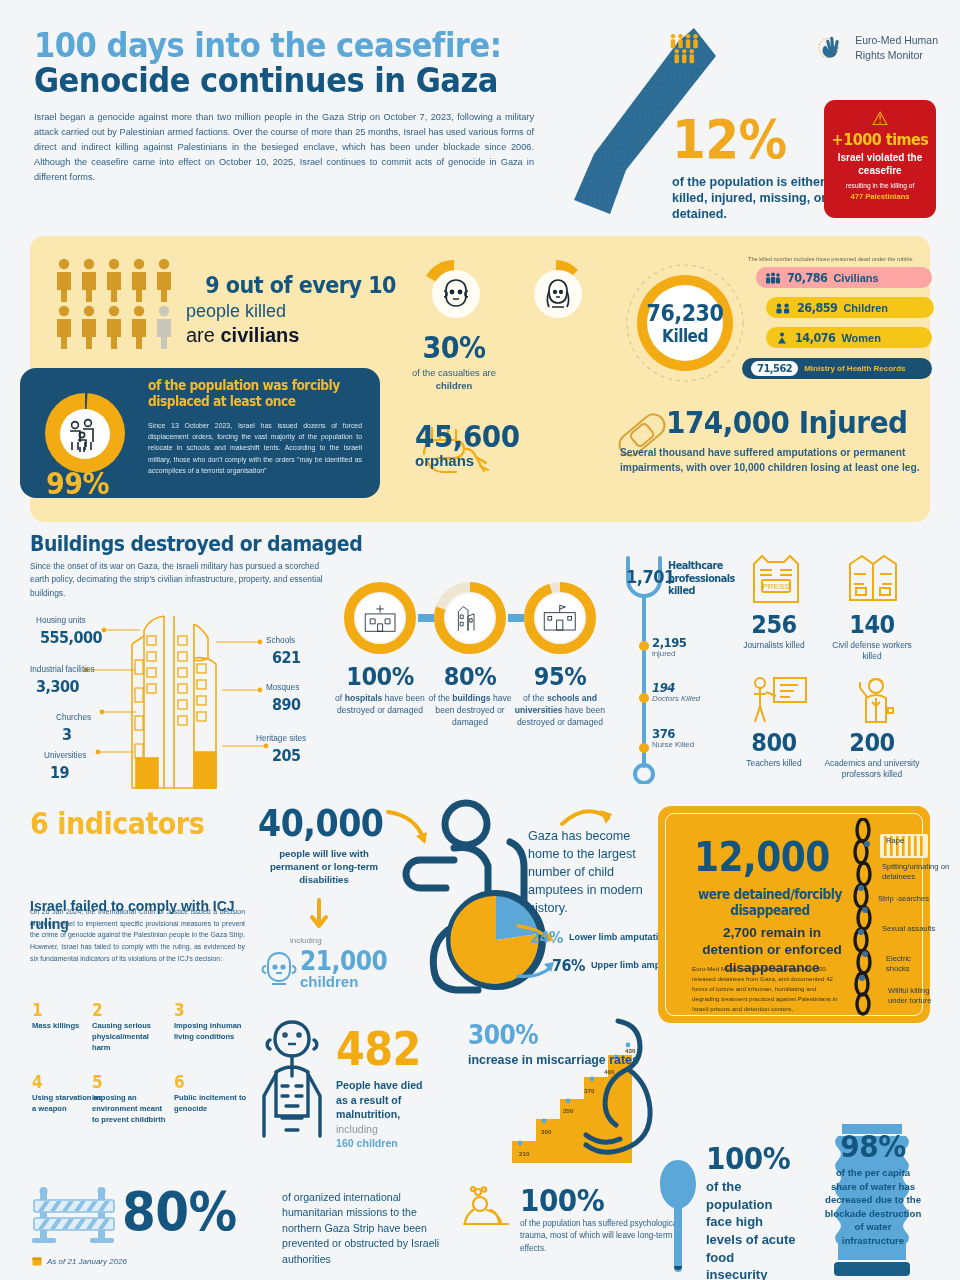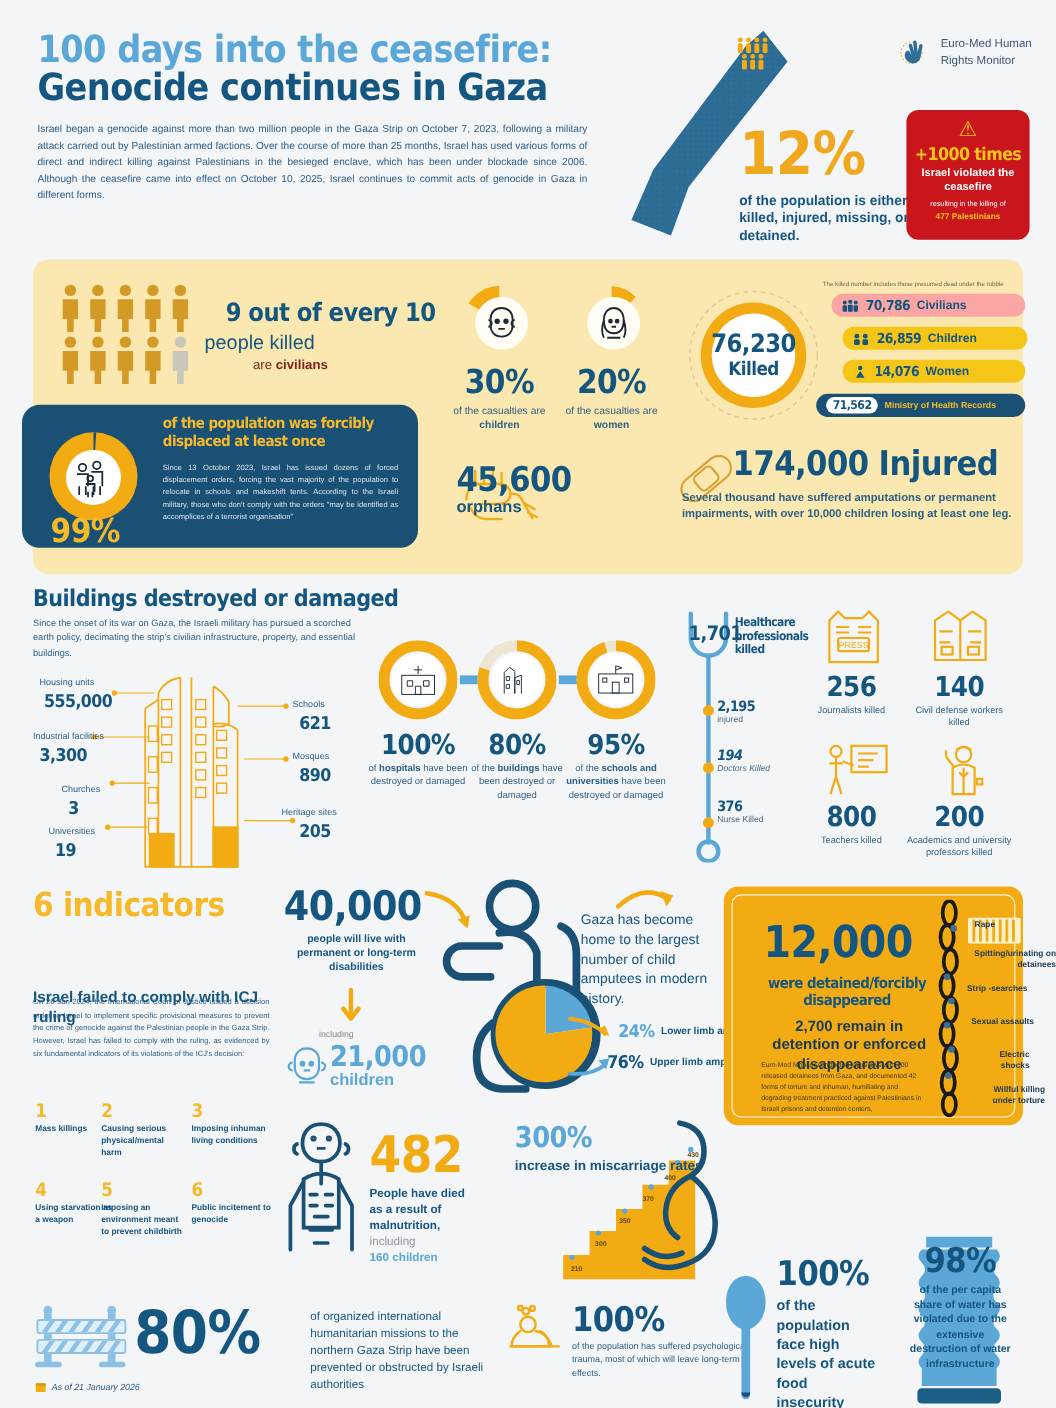--- a/index.html
+++ b/index.html
@@ -52,21 +52,21 @@
   .band1 {
     position: absolute; left: 30px; top: 236px; width: 900px; height: 286px;
     background: #fbe8b0; border-radius: 14px;
   }
   .people-grid { position: absolute; left: 54px; top: 258px; width: 125px; }
   .people-row { display: flex; gap: 5px; margin-bottom: 3px; }
   .p-ico { width: 20px; height: 44px; }
   .nine-txt { position: absolute; left: 186px; top: 272px; width: 210px; }
   .nine-txt .l1 { font-size: 23px; color: #14567f; text-align: right; }
   .nine-txt .l2 { font-size: 18px; color: #14567f; font-weight: 400; margin-top: 3px; }
-  .nine-txt .l3 { font-size: 12px; color: #7f1d1d; font-weight: 400; margin-top: 2px; margin-left: 44px; }
+  .nine-txt .l3 { font-size: 20px; color: #0f172a; font-weight: 400; margin-top: 2px; }
   .nine-txt .l3 b { font-weight: 700; }
 
   .displaced {
     position: absolute; left: 20px; top: 368px; width: 360px; height: 130px;
     background: #1b5075; border-radius: 16px;
   }
   .disp-ring { position: absolute; left: 22px; top: 22px; width: 86px; height: 86px; }
   .disp-99 { position: absolute; left: 26px; top: 98px; font-size: 30px; color: #f5b92a; }
   .disp-head { position: absolute; left: 128px; top: 10px; width: 218px; font-size: 13.6px; color: #f5b92a; line-height: 1.15; }
   .disp-body { position: absolute; left: 128px; top: 52px; width: 214px; font-size: 6.9px; color: #d8e5ee; line-height: 1.62; text-align: justify; }
@@ -147,21 +147,21 @@
     position: absolute; left: 658px; top: 806px; width: 272px; height: 217px;
     background: #f3ab14; border-radius: 13px;
   }
   .detbox .inner { position: absolute; inset: 7px; border: 1.6px solid #fff8e6; border-radius: 9px; }
   .det-12 { position: absolute; left: 36px; top: 28px; font-size: 40px; color: #14567f; }
   .det-sub { position: absolute; left: 34px; top: 80px; width: 156px; font-size: 13.5px; color: #14567f; line-height: 1.2; text-align: center; }
   .det-2700 { position: absolute; left: 34px; top: 118px; width: 160px; font-size: 13.6px; color: #1b3a52; font-weight: 700; line-height: 1.28; text-align: center; }
   .det-body { position: absolute; left: 34px; top: 158px; width: 150px; font-size: 6.2px; color: #3c3522; line-height: 1.62; }
   .chain { position: absolute; left: 192px; top: 12px; width: 26px; height: 198px; }
   .bars { position: absolute; left: 222px; top: 28px; width: 48px; height: 24px; }
-  .det-item { position: absolute; font-size: 7.6px; color: #1b3a52; font-weight: 700; line-height: 1.28; text-align: right; }
+  .det-item { position: absolute; font-size: 7.6px; color: #1b3a52; font-weight: 400; line-height: 1.28; }
 
   
   .body-ico { position: absolute; left: 256px; top: 1018px; width: 72px; height: 134px; }
   .m482 { position: absolute; left: 336px; top: 1022px; }
   .m482 .n { font-size: 46px; color: #f3ab14; }
   .m482 .c { font-size: 10.6px; color: #14567f; font-weight: 700; line-height: 1.38; margin-top: 2px; }
   .m482 .c .grey { color: #8b96a1; font-weight: 400; }
   .m482 .c .blue { color: #5aa7d8; }
   .m300 { position: absolute; left: 468px; top: 1020px; }
   .m300 .n { font-size: 26px; color: #5aa7d8; }
@@ -341,24 +341,20 @@
     <path d="M34 34 L34 2 A32 32 0 0 0 6 18 Z" fill="#f3ab14"></path>
     <circle cx="36" cy="36" r="24" fill="#fffdf4"></circle>
     <g stroke="#1b2a36" stroke-width="1.7" fill="none">
       <path d="M26 32c0-6 4-10 10-10s10 4 10 10v6c0 6-4 10-10 10s-10-4-10-10z"></path>
       <circle cx="32" cy="34" r="1.6" fill="#1b2a36"></circle>
         <circle cx="40" cy="34" r="1.6" fill="#1b2a36"></circle>
       <path d="M33 41h6M24 33a3 3 0 0 1 0 6M48 33a3 3 0 0 0 0 6"></path>
     </g>
   </svg>
 
-  <div class="donut-col" style="left:508px; top:330px; width:96px;">
-    <div class="num cond">20%</div>
-    <div class="cap"><span>of the casualties are </span><b>women</b></div>
-  </div>
   <svg style="position:absolute; left:522px; top:258px;" width="68" height="68" viewBox="0 0 68 68">
     <path d="M34 34 L34 2 A32 32 0 0 1 56 12 Z" fill="#f3ab14"></path>
     <circle cx="36" cy="36" r="24" fill="#fffdf4"></circle>
     <g stroke="#1b2a36" stroke-width="1.7" fill="none">
       <path d="M27 33c0-7 4-11 9-11s9 4 9 11c0 8-3 12-9 12s-9-4-9-12z"></path>
       <path d="M27 33c-2 6-2 12 0 16M45 33c2 6 2 12 0 16"></path>
       <circle cx="33" cy="34" r="1.3" fill="#1b2a36"></circle>
         <circle cx="39" cy="34" r="1.3" fill="#1b2a36"></circle>
       <path d="M34 39h4M30 49h12"></path>
     </g>
@@ -703,21 +699,21 @@
     <path d="M4 22 q24-22 46-6" stroke="#f3ab14" stroke-width="4" fill="none" stroke-linecap="round"></path>
     <path d="M42 8 l12 4-6 10z" fill="#f3ab14"></path>
   </svg>
 
   <div class="gaza-txt">Gaza has become home to the largest number of child amputees in modern history.</div>
 
   <svg style="position:absolute; left:516px; top:922px;" width="44" height="28" viewBox="0 0 44 28">
     <path d="M2 4 q20 2 32 14" stroke="#f3ab14" stroke-width="3.4" fill="none" stroke-linecap="round"></path>
     <path d="M28 14 l10 6-4-10z" fill="#f3ab14"></path>
   </svg>
-  <div class="limb" style="left:562px; top:928px;">
+  <div class="limb" style="left:530px; top:928px;">
     <span class="p cond">24%</span>
     <span class="t">Lower limb amputations</span>
   </div>
 
   <svg style="position:absolute; left:516px; top:952px;" width="44" height="30" viewBox="0 0 44 30">
     <path d="M2 24 q20 2 32-8" stroke="#5aa7d8" stroke-width="3.4" fill="none" stroke-linecap="round"></path>
     <path d="M28 12 l10-2-3 10z" fill="#5aa7d8"></path>
   </svg>
   <div class="limb" style="left:552px; top:956px;">
     <span class="p cond" style="color:#14567f;">76%</span>
@@ -880,16 +876,16 @@
     <div class="n cond">100%</div>
     <div class="c">of the population face high levels of acute food insecurity</div>
   </div>
 
   <svg class="jug" viewBox="0 0 128 156">
     <path d="M34 0 h60 v10 h-60z M30 12 q-6 6 0 12 q6 6 0 12 q-6 6 0 12 q6 6 0 12 q-6 6 0 12 q6 6 0 12 q-6 6 0 12 q6 6 0 12 q-6 6 0 12 v16 h68 v-16 q6-6 0-12 q-6-6 0-12 q6-6 0-12 q-6-6 0-12 q6-6 0-12 q-6-6 0-12 q6-6 0-12 q-6-6 0-12 q6-6 0-12 z" fill="#5aa7d8"></path>
     <rect x="26" y="138" width="76" height="14" rx="4" fill="#1b5f87"></rect>
   </svg>
   <div class="w98">
     <div class="n cond">98%</div>
-    <div class="c">of the per capita share of water has violated due to the extensive destruction of water infrastructure</div>
+    <div class="c">of the per capita share of water has decreased due to the blockade destruction of water infrastructure</div>
   </div>
 
 </div>
 
 </body></html>

